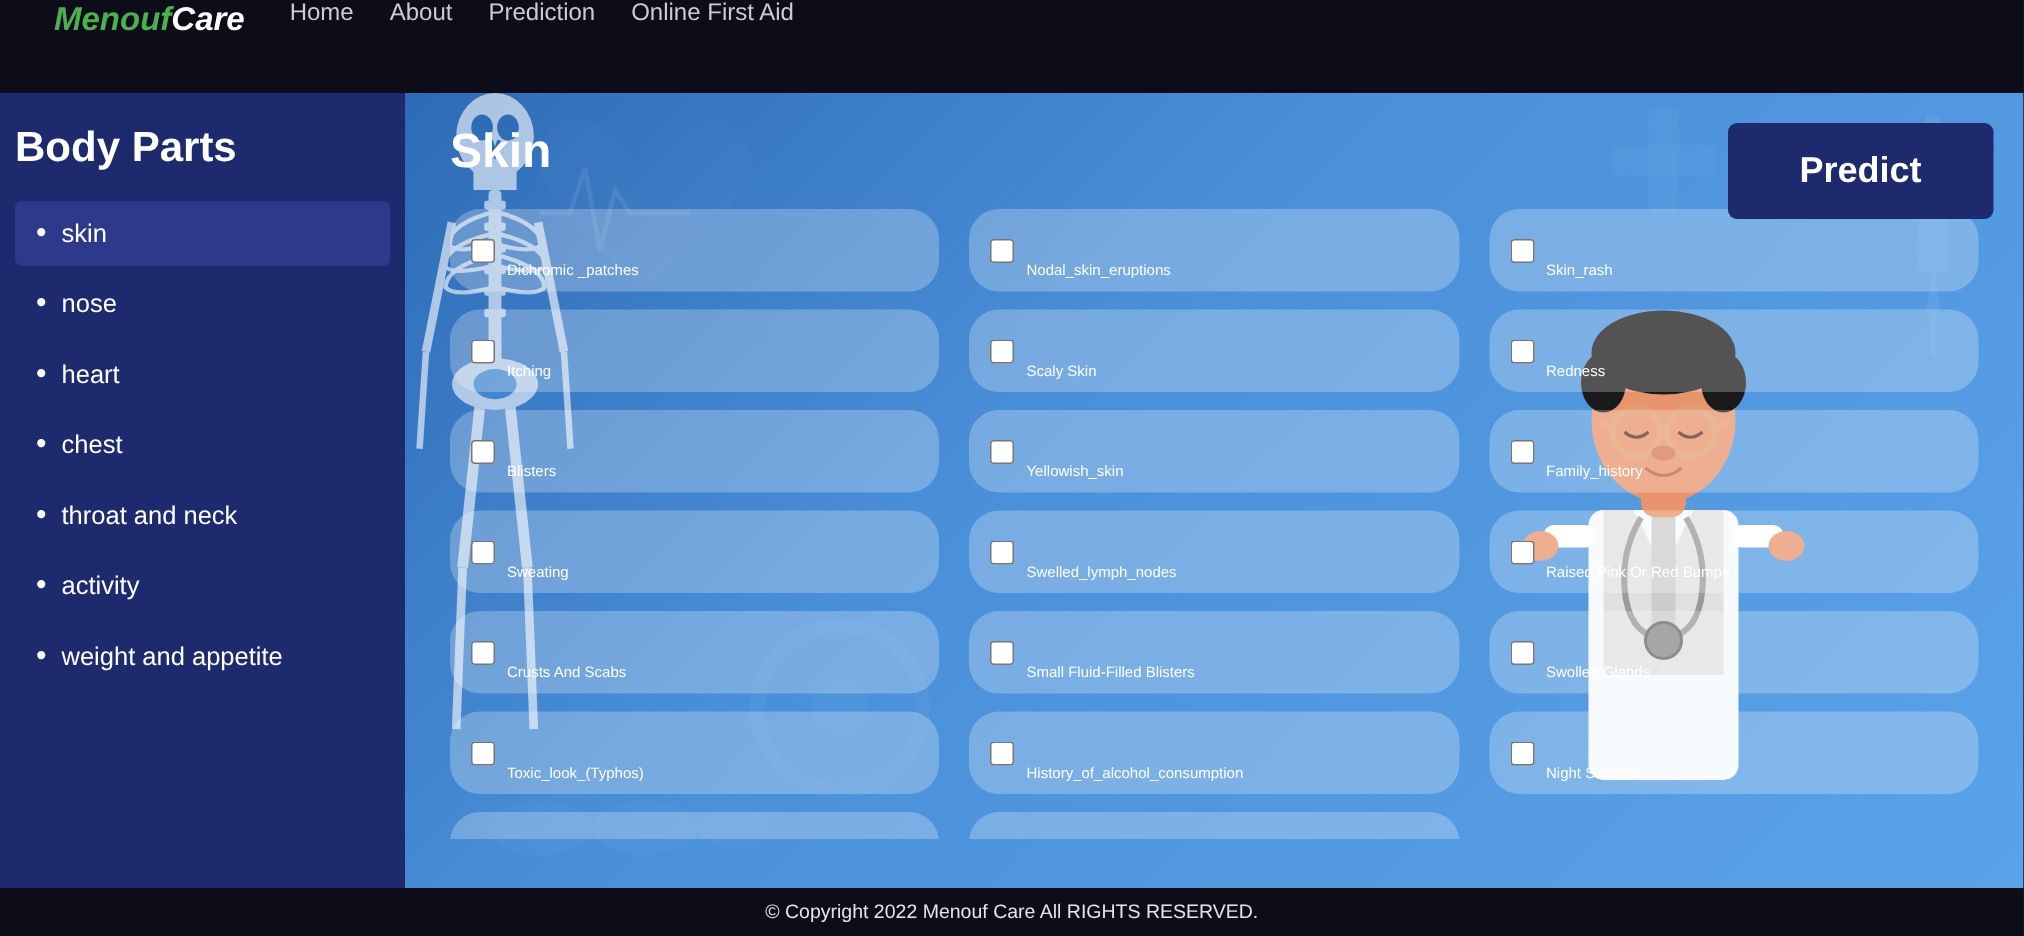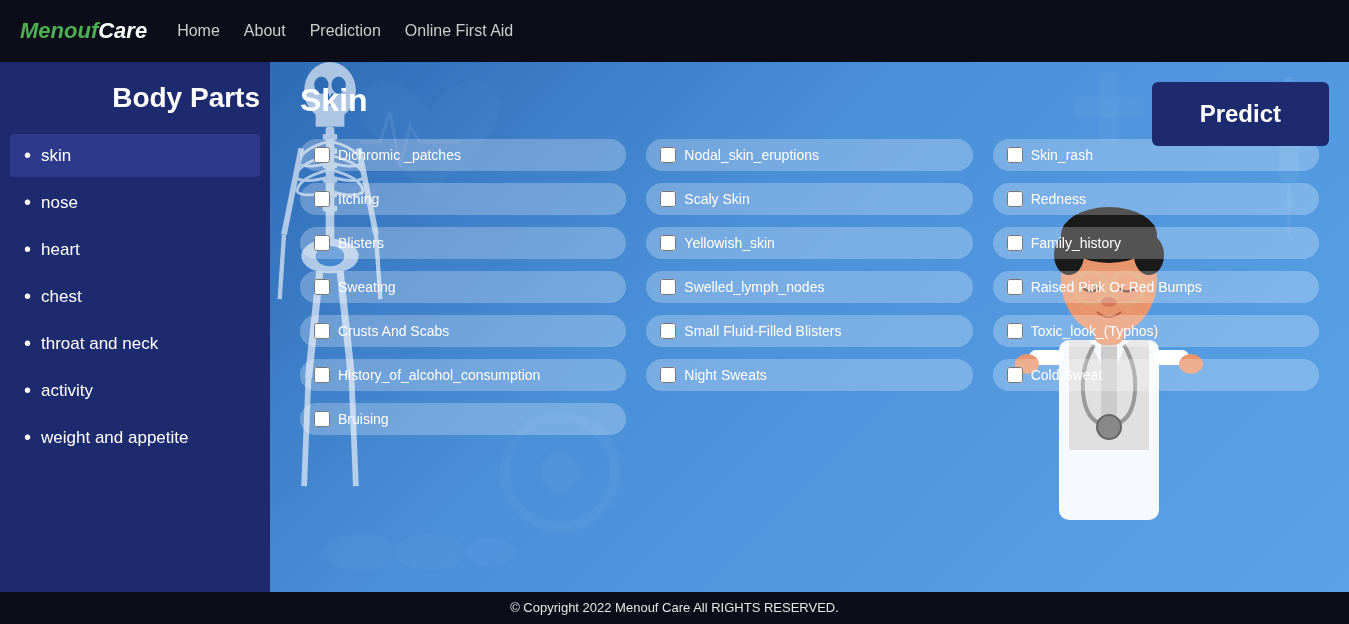--- a/index.html
+++ b/index.html
@@ -2,22 +2,22 @@
 <html><head>
   <meta charset="utf-8">
   <style>
     * { margin: 0; padding: 0; box-sizing: border-box; }
     body { font-family: Arial, sans-serif; background: #1a1a2e; width: 1349px; height: 624px; overflow: hidden; }
 
     
     #navbar {
       background: #0d0d1a;
       display: flex;
-      align-items: center;
-      padding: 0 20px;
+      align-items: flex-start;
+      padding: 0 36px;
       height: 62px;
     }
     #logo {
       font-size: 22px;
       font-weight: bold;
       margin-right: 30px;
     }
     #logo-menouf { color: #4caf50; font-style: italic; }
     #logo-care { color: #ffffff; font-style: italic; }
     .nav-link {
@@ -39,21 +39,21 @@
       width: 270px;
       background: #1e2a6e;
       padding: 20px 10px;
       flex-shrink: 0;
       overflow-y: auto;
     }
     #sidebar-title {
       color: #fff;
       font-size: 28px;
       font-weight: bold;
-      text-align: right;
+      text-align: left;
       margin-bottom: 20px;
     }
     .sidebar-item {
       display: flex;
       align-items: center;
       padding: 10px 14px;
       margin-bottom: 4px;
       cursor: pointer;
       border-radius: 4px;
       color: #fff;
@@ -134,22 +134,23 @@
     .symptom-item input[type="checkbox"] {
       margin-right: 8px;
       width: 16px;
       height: 16px;
       cursor: pointer;
       accent-color: #2d3a8c;
       flex-shrink: 0;
     }
     .symptom-item label {
       cursor: pointer;
-      font-size: 14px;
-      color: #fff;
+      font-size: 10px;
+      color: #fff;
+      margin-top: 28px;
     }
 
     
     #footer {
       background: #0d0d1a;
       color: #e5e5e5;
       text-align: center;
       line-height: 32px;
       font-size: 13px;
       height: 32px;
@@ -371,20 +372,24 @@
         </div>
         <div class="symptom-item">
           <input type="checkbox" id="s14" style="">
           <label for="s14">Crusts And Scabs</label>
         </div>
         <div class="symptom-item">
           <input type="checkbox" id="s15" style="">
           <label for="s15">Small Fluid-Filled Blisters</label>
         </div>
         <div class="symptom-item">
+          <input type="checkbox" id="s16" style="">
+          <label for="s16">Swollen Glands</label>
+        </div>
+        <div class="symptom-item">
           <input type="checkbox" id="s17" style="">
           <label for="s17">Toxic_look_(Typhos)</label>
         </div>
         <div class="symptom-item">
           <input type="checkbox" id="s18" style="">
           <label for="s18">History_of_alcohol_consumption</label>
         </div>
         <div class="symptom-item">
           <input type="checkbox" id="s19" style="">
           <label for="s19">Night Sweats</label>

